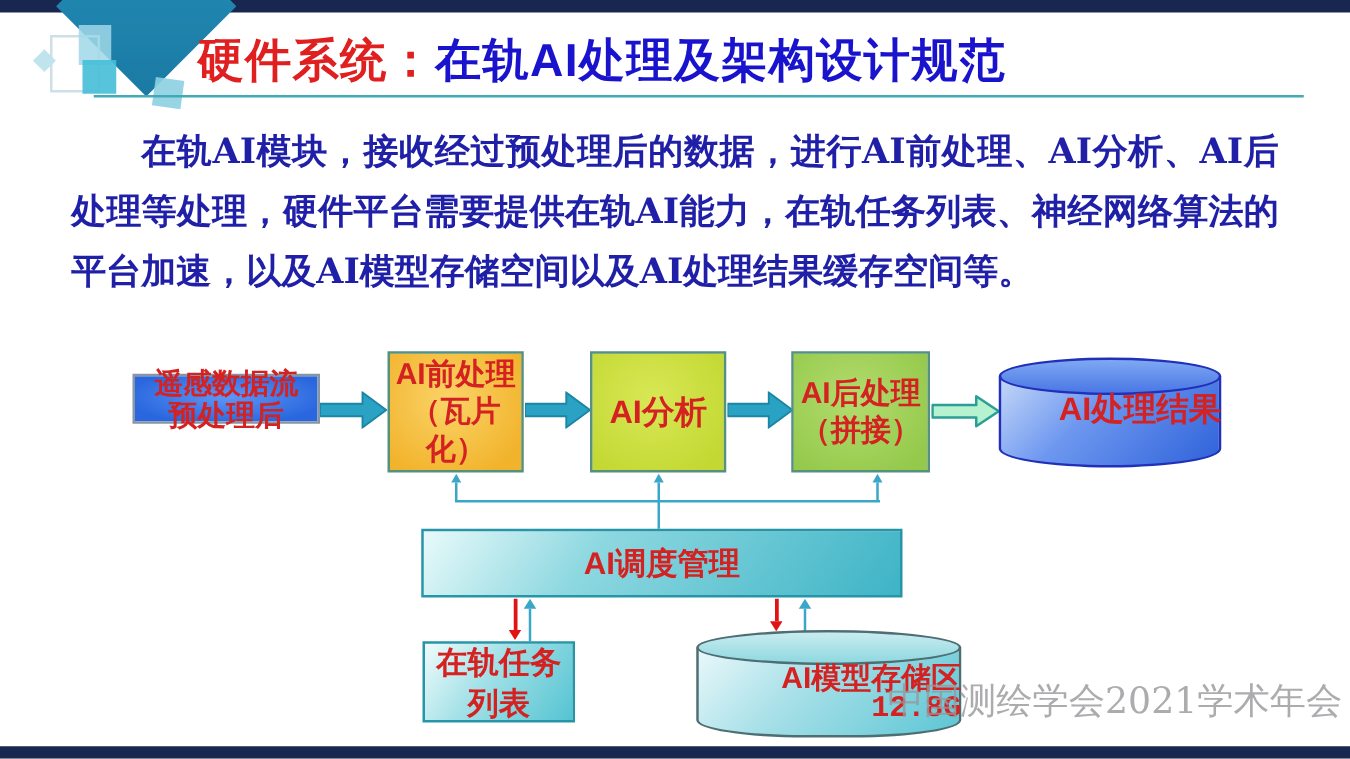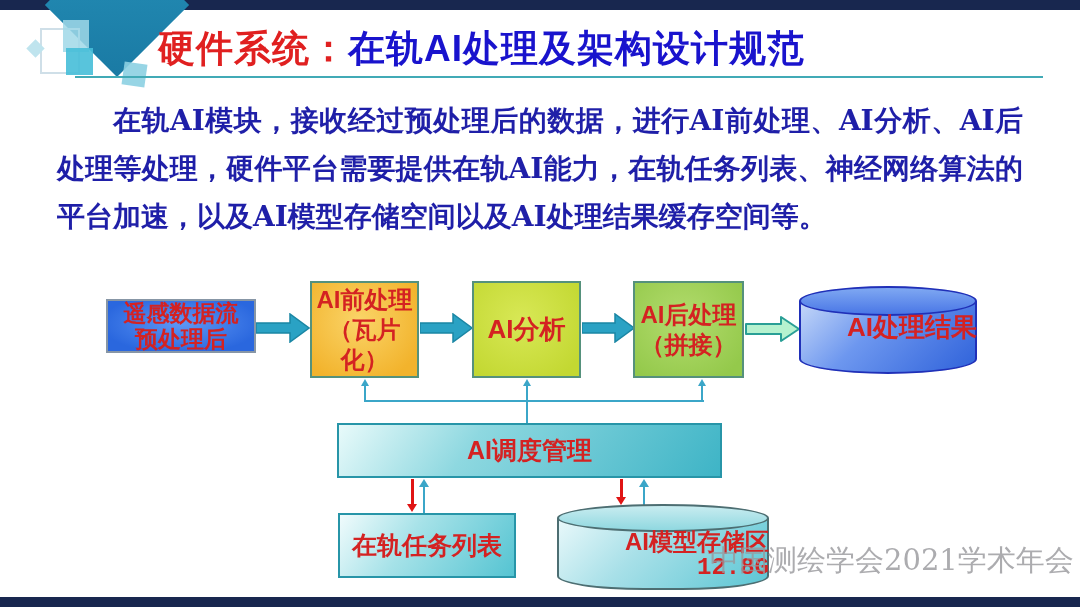--- a/index.html
+++ b/index.html
@@ -26,40 +26,40 @@
   .title-underline{position:absolute;left:75px;top:76px;width:968px;height:2px;background:#41aab6;}
   
   .para{position:absolute;left:57px;top:97px;width:966px;
     font-family:"DejaVu Serif","Liberation Serif",serif;
     font-size:28px;line-height:48px;font-weight:bold;color:#1f1fa8;
     text-indent:2em;text-align:justify;}
   
   .node{position:absolute;box-sizing:border-box;display:flex;flex-direction:column;
     align-items:center;justify-content:center;text-align:center;}
   .node .lbl{color:#d42222;font-weight:bold;}
-  .box-input{left:106px;top:299px;width:150px;height:54px;
+  .box-input{left:106px;top:299px;width:150px;height:40px;
     background:radial-gradient(ellipse at 50% 45%,#5e97f5 0%,#2a67de 78%);
     border:2px solid #8796a6;}
   .box-input .lbl{font-size:23px;line-height:26px;}
   .box-pre{left:310px;top:281px;width:109px;height:97px;
     background:radial-gradient(ellipse at 45% 40%,#fad468 0%,#f2b32c 82%);
     border:2px solid #55917c;}
   .box-pre .lbl,.box-post .lbl{font-size:24px;line-height:30px;}
   .box-analysis{left:472px;top:281px;width:109px;height:97px;
     background:radial-gradient(ellipse at 45% 40%,#d8e856 0%,#c3d832 85%);
     border:2px solid #55917c;}
   .box-analysis .lbl{font-size:26px;}
   .box-post{left:633px;top:281px;width:111px;height:97px;
     background:radial-gradient(ellipse at 45% 40%,#b3dc6e 0%,#94c94b 85%);
     border:2px solid #55917c;}
   .bar-scheduler{left:337px;top:423px;width:385px;height:55px;
     background:linear-gradient(125deg,#e8fafa 0%,#8ed8e0 35%,#3eb4c6 100%);
     border:2px solid #2795a8;}
   .bar-scheduler .lbl{font-size:25px;}
-  .box-tasklist{left:338px;top:513px;width:178px;height:65px;
+  .box-tasklist{left:338px;top:513px;width:122px;height:65px;
     background:linear-gradient(125deg,#f0fbfc 0%,#a6e2e8 40%,#55c4d2 100%);
     border:2px solid #2795a8;}
   .box-tasklist .lbl{font-size:25px;}
   
   .cyl{position:absolute;}
   .cyl .side{position:absolute;left:0;right:0;box-sizing:border-box;border-top:none;}
   .cyl .top{position:absolute;left:0;right:0;top:0;box-sizing:border-box;border-radius:50%;}
   .cyl .lbl{position:absolute;left:0;right:0;text-align:right;color:#d42222;font-weight:bold;}
   .cyl-result{left:799px;top:286px;width:178px;height:88px;}
   .cyl-result .side{top:15px;height:73px;border:2px solid #2030b8;

